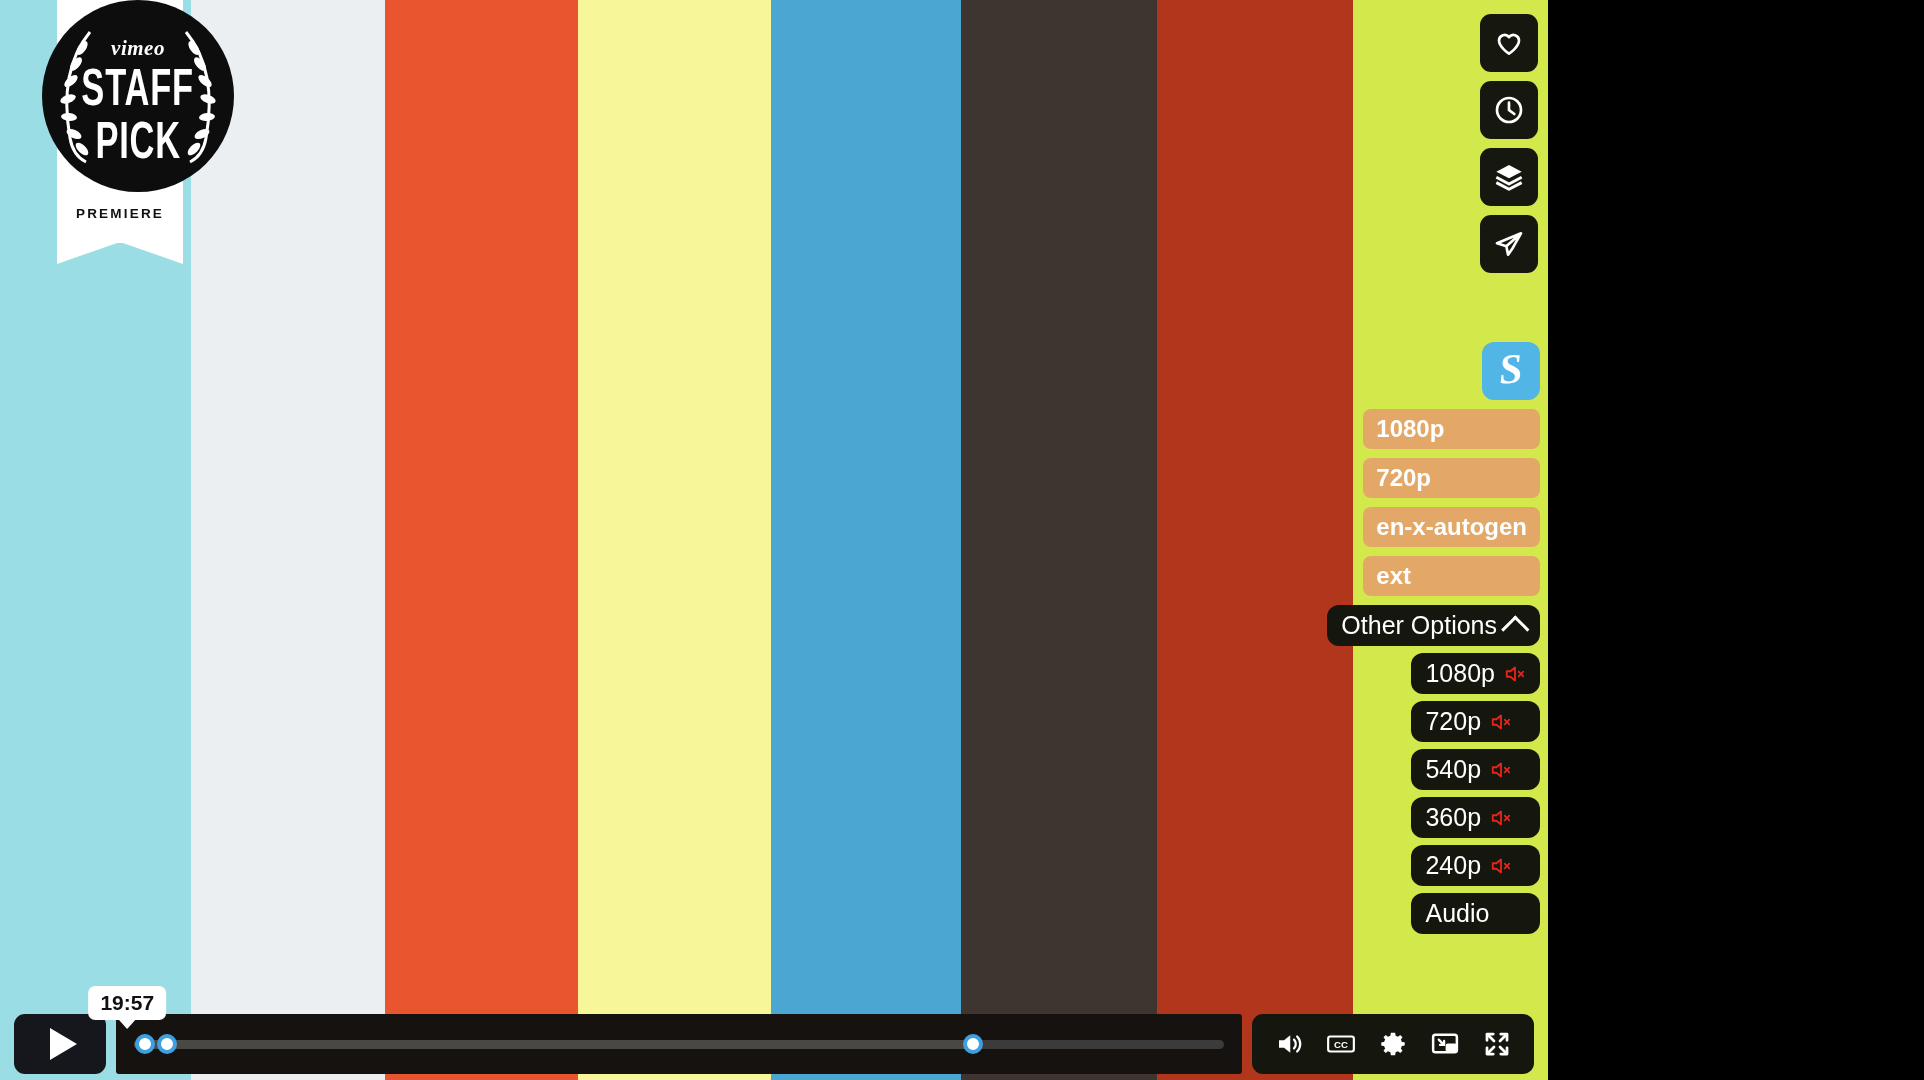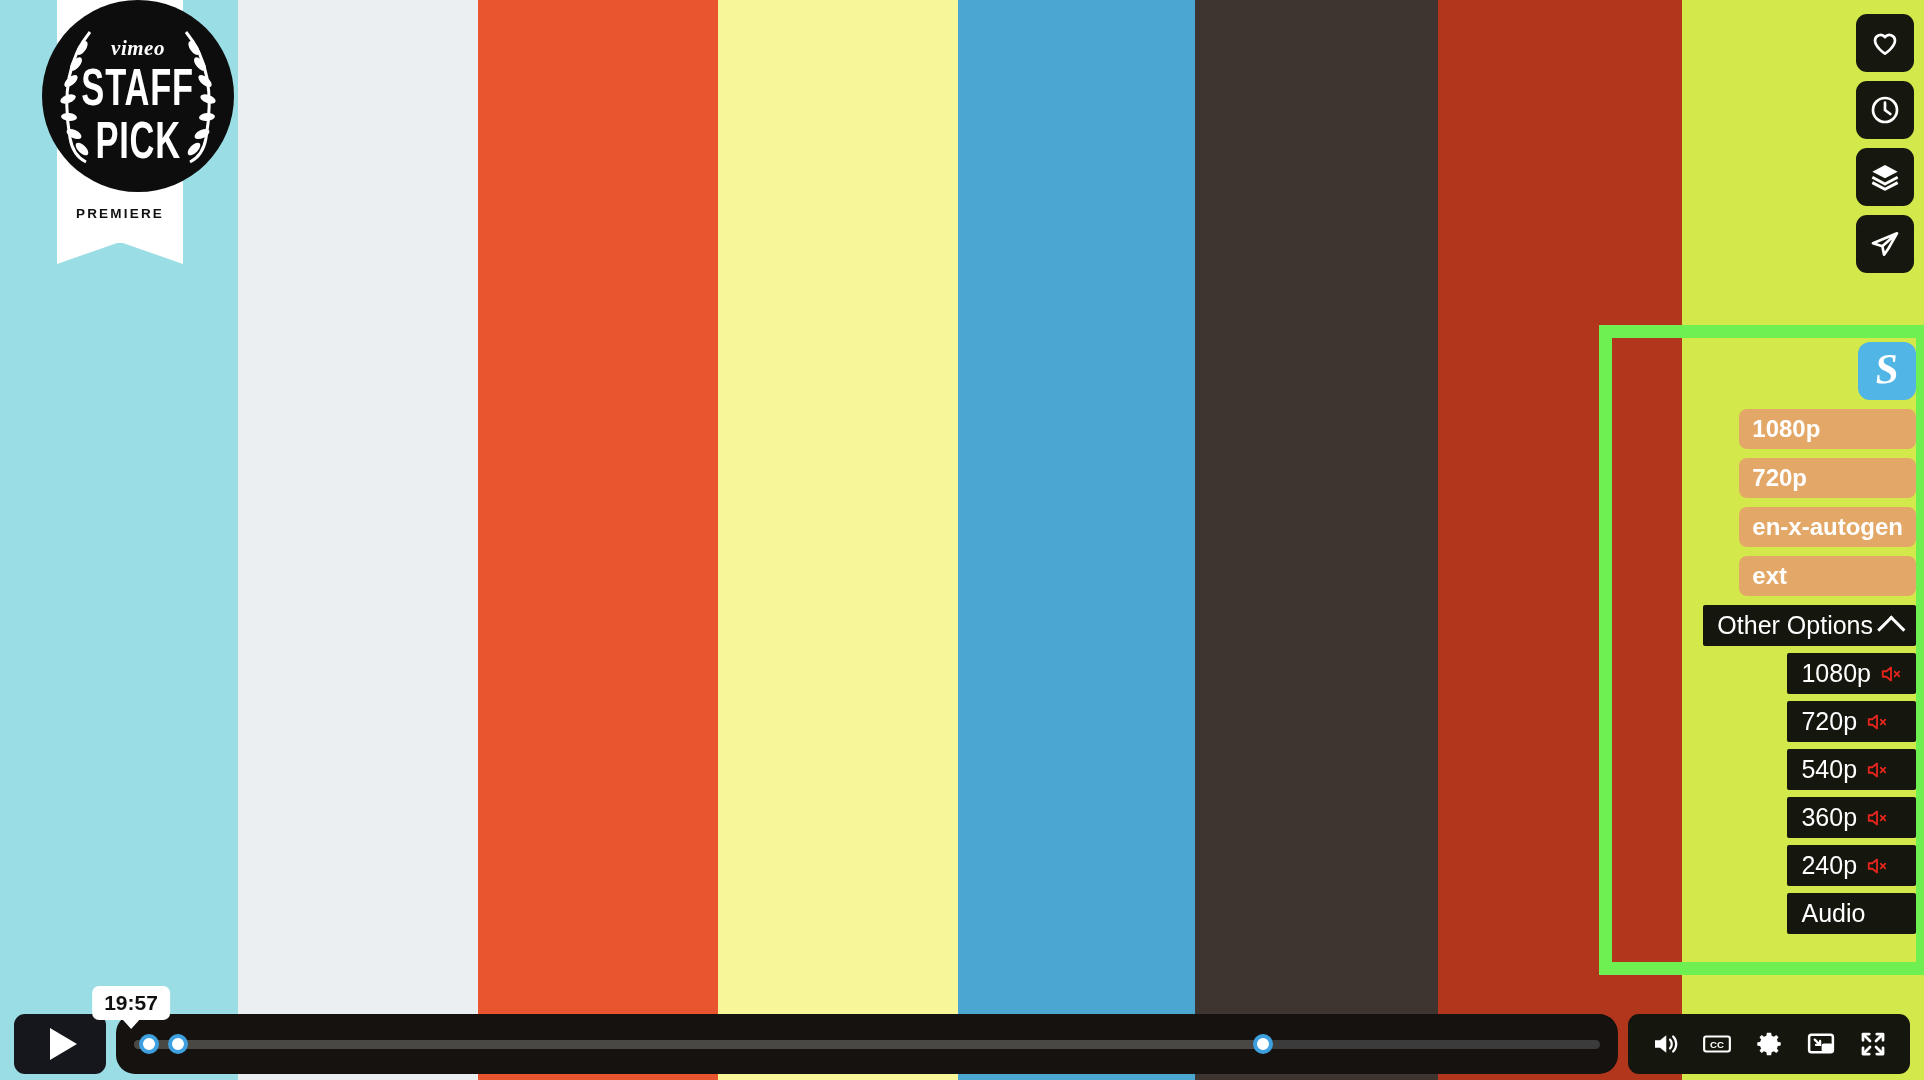--- a/index.html
+++ b/index.html
@@ -1,18 +1,18 @@
 <!DOCTYPE html>
 <html><head>
 <meta charset="utf-8">
 <style>
   html,body{margin:0;padding:0;background:#000;}
   body{width:1924px;height:1080px;overflow:hidden;font-family:"Liberation Sans",sans-serif;}
 
-  #player{position:relative;width:1924px;height:1080px;overflow:hidden;background:#000;}
+  #player{position:relative;width:1548px;height:1080px;overflow:hidden;background:#000;}
 
   
   #bars{position:absolute;inset:0;display:flex;}
   #bars .bar{height:100%;}
 
   
   #staffpick{position:absolute;left:57px;top:-8px;width:126px;z-index:30;}
   .sp-ribbon{position:relative;width:126px;background:#fff;padding-bottom:22px;}
   .sp-ribbon:after{content:"";position:absolute;left:0;bottom:-21px;width:0;height:0;
      border-left:63px solid #fff;border-right:63px solid #fff;border-bottom:22px solid transparent;}
@@ -42,35 +42,35 @@
 
   
   #overlay{position:absolute;right:8px;top:342px;width:300px;display:flex;flex-direction:column;
      align-items:flex-end;z-index:22;}
   .s-logo{width:58px;height:58px;border-radius:12px;background:#51b6e5;display:flex;
      align-items:center;justify-content:center;margin-bottom:9px;cursor:pointer;}
   .s-logo span{color:#fff;font-family:"Liberation Serif",serif;font-style:italic;font-weight:bold;
      font-size:42px;line-height:1;transform:translateY(-2px) rotate(-4deg);}
   .chip-tan{background:#e3a867;color:#fff;font-weight:bold;font-size:24px;border-radius:8px;
      padding:6px 13px;margin-bottom:9px;cursor:pointer;white-space:nowrap;}
-  .chip-dark{background:#15170e;color:#fff;font-size:25px;border-radius:2px;padding:6px 14px;
+  .chip-dark{background:#15170e;color:#fff;font-size:25px;border-radius:12px;padding:6px 14px;
      margin-bottom:7px;cursor:pointer;white-space:nowrap;display:flex;align-items:center;gap:9px;}
   .chip-dark .mute{display:inline-flex;align-items:center;}
   .chip-dark .mute svg{width:22px;height:22px;}
   .chev{display:inline-block;width:17px;height:17px;border-left:3px solid #fff;border-top:3px solid #fff;
      transform:rotate(45deg) translate(2px,3px);}
 
   
   #controls{position:absolute;left:0;right:0;bottom:0;height:72px;display:flex;align-items:center;
      padding:0 14px;gap:10px;z-index:26;}
   .ctl-play{width:92px;height:60px;border-radius:11px;background:#15171c;display:flex;
      align-items:center;justify-content:center;cursor:pointer;flex:0 0 auto;}
   .ctl-play .tri{width:0;height:0;border-left:27px solid #fff;border-top:16px solid transparent;
      border-bottom:16px solid transparent;margin-left:6px;}
-  .seekwrap{position:relative;flex:1 1 auto;height:60px;border-radius:19px;background:#15120f;
+  .seekwrap{position:relative;flex:1 1 auto;height:60px;border-radius:3px;background:#15120f;
      display:flex;align-items:center;padding:0 18px;box-sizing:border-box;cursor:pointer;}
   .track{position:relative;width:100%;height:9px;border-radius:5px;background:#3b3b3b;}
   .track .loaded{position:absolute;left:0;top:0;height:100%;width:77%;border-radius:5px;background:#4a4845;}
   .dot{position:absolute;top:50%;width:20px;height:20px;border-radius:50%;background:#fff;
      border:4px solid #3fa0e0;box-sizing:border-box;transform:translate(-50%,-50%);}
   .tooltip{position:absolute;bottom:54px;transform:translateX(-50%);background:#fff;color:#111;
      font-weight:bold;font-size:21px;border-radius:7px;padding:5px 12px;white-space:nowrap;}
   .tooltip:after{content:"";position:absolute;left:50%;bottom:-9px;transform:translateX(-50%);
      width:0;height:0;border-left:9px solid transparent;border-right:9px solid transparent;
      border-top:10px solid #fff;}

